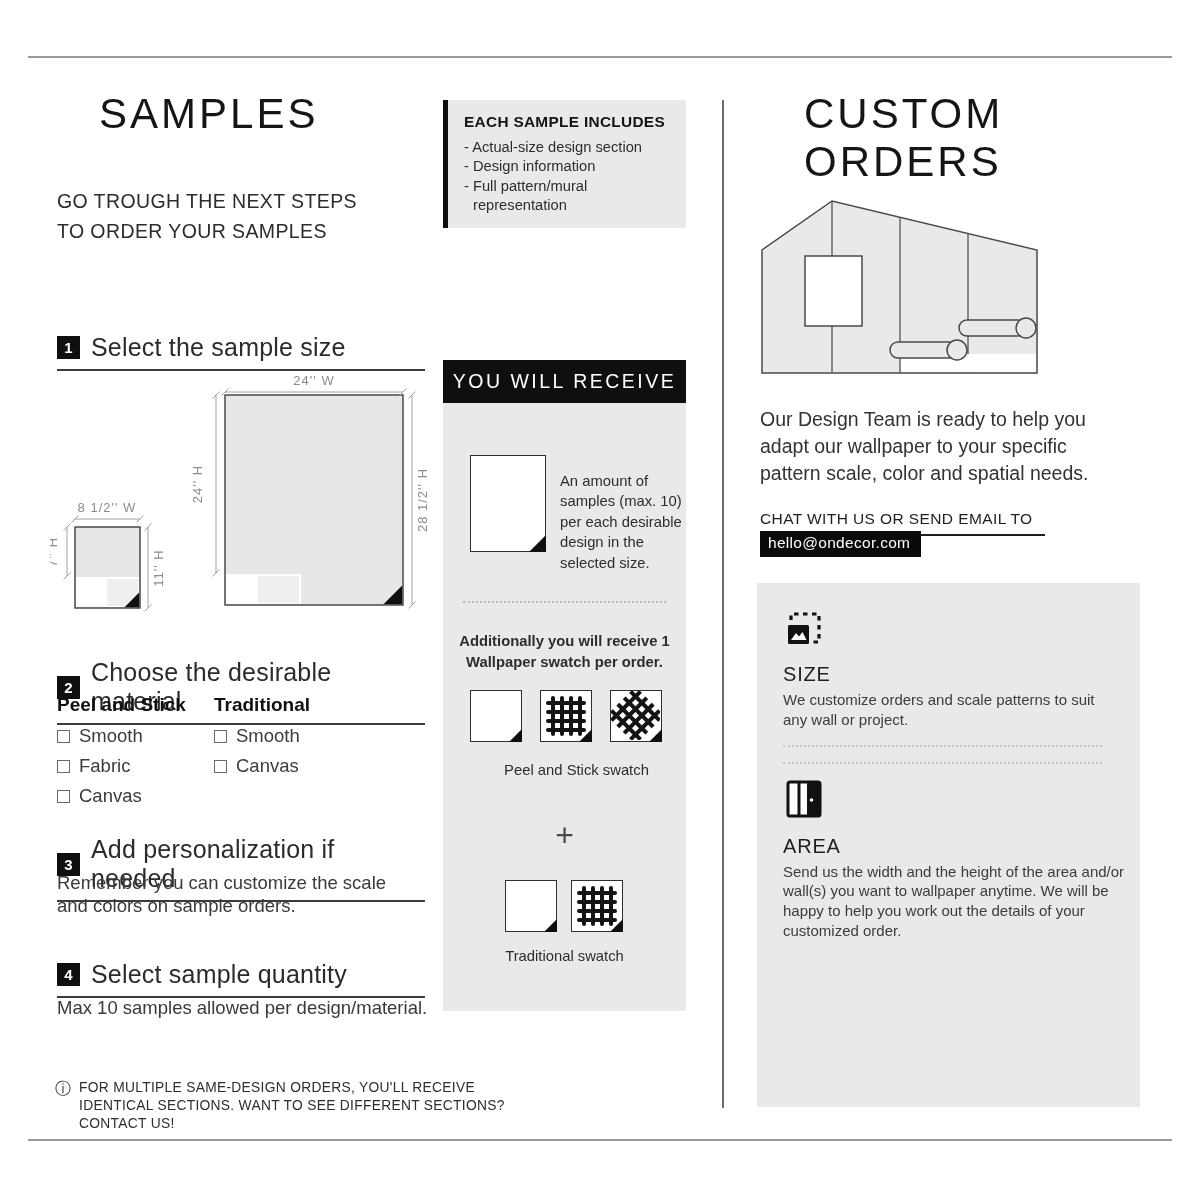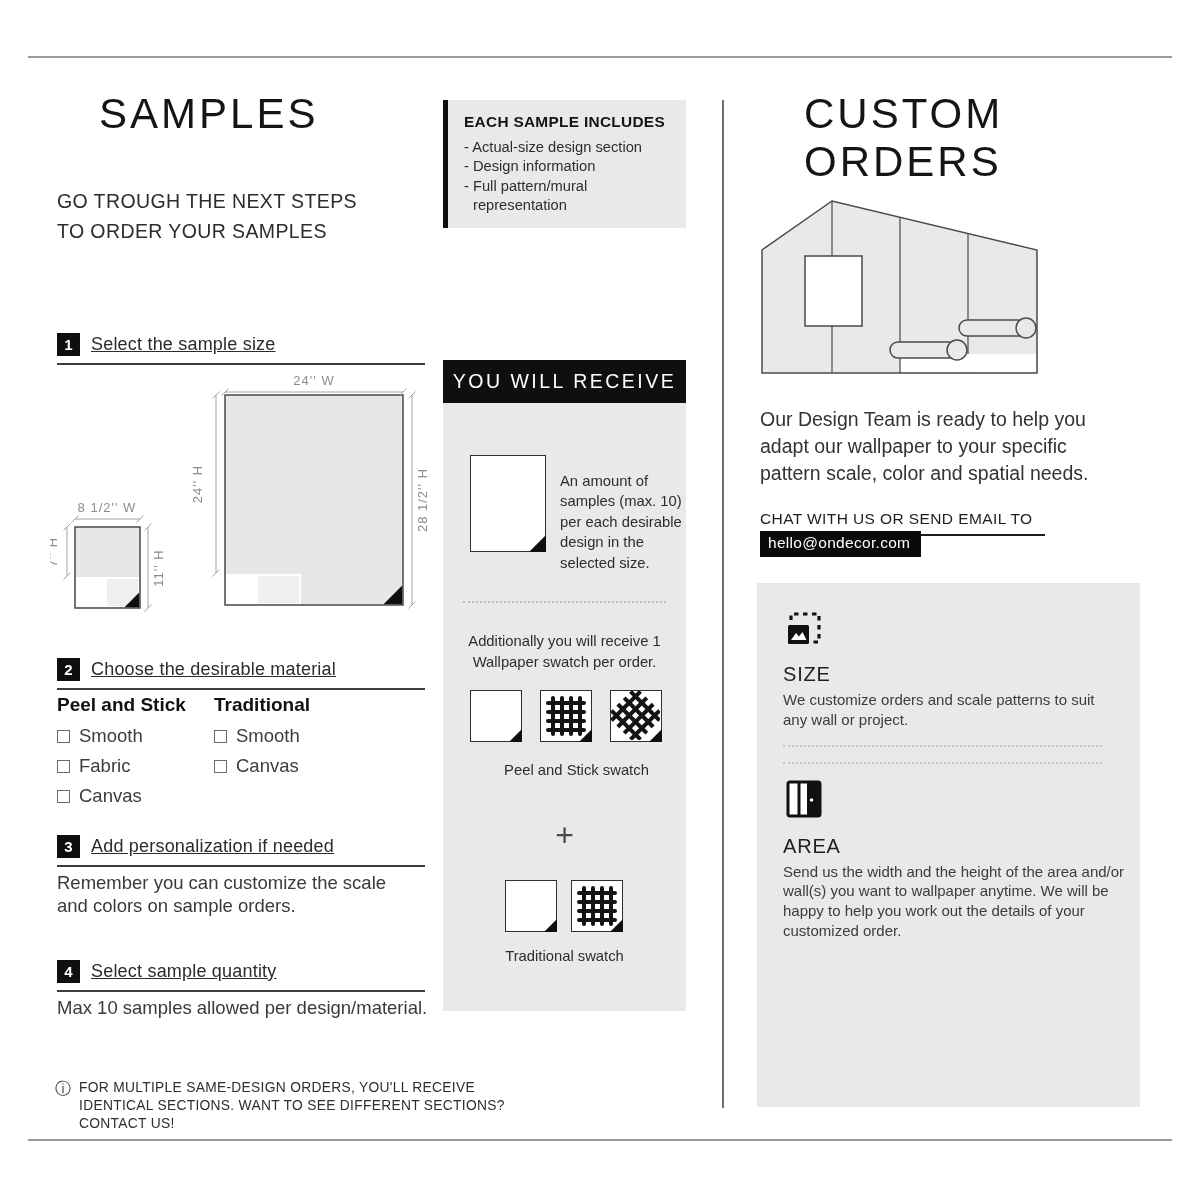--- a/index.html
+++ b/index.html
@@ -22,21 +22,21 @@
   
   .step-header {
     left:57px; width:368px; display:flex; align-items:center; gap:11px;
     border-bottom:2px solid #3c3c3c; padding-bottom:7px;
   }
   .step-num {
     width:23px; height:23px; background:#0f0f0f; color:#fff; flex:0 0 23px;
     display:flex; align-items:center; justify-content:center;
     font-size:15px; font-weight:bold;
   }
-  .step-title { font-size:18px; color:#2b2b2b; letter-spacing:0.2px;text-decoration:underline; }
+  .step-title { font-size:25px; color:#2b2b2b; letter-spacing:0.2px; }
 
   
   .includes-box {
     left:443px; top:100px; width:243px; height:128px;
     background:#e9e9e9; border-left:5px solid #0f0f0f; padding:13px 14px 10px 16px;
   }
   .includes-title { font-size:15.4px; font-weight:bold; letter-spacing:0.3px; color:#141414; margin-bottom:7px; }
   .inc-item { font-size:14.7px; line-height:1.32; color:#2d2d2d; padding-left:9px; text-indent:-9px; }
   .inc-item::before { content:"- "; }
 
@@ -210,21 +210,21 @@
 
     <div class="abs" style="left:27px; top:52px;">
       <div class="page-icon">
           <span class="fold fold-lg"></span>
         </div>
     </div>
     <div class="abs receive-text" style="left:117px; top:68px;">An amount of samples (max. 10) per each desirable design in the selected size.</div>
 
     <div class="abs dotted" style="left:20px; right:20px; top:198px;"></div>
 
-    <div class="abs centered-text" style="left:14px; top:228px; width:215px;">Additionally you will receive 1 Wallpaper swatch per order.</div>
+    <div class="abs centered-text" style="left:14px; top:228px; width:215px;font-weight:bold;">Additionally you will receive 1 Wallpaper swatch per order.</div>
 
     <div class="abs" style="left:27px; top:287px; display:flex; gap:18px;">
       <div class="swatch">
         <span class="fold fold-sm"></span>
       </div>
       <div class="swatch">
         <svg width="49" height="49" viewBox="0 0 49 49">
           <g stroke="#141414" stroke-width="4" stroke-linecap="round">
             <line x1="12" y1="7" x2="12" y2="43"></line>
               <line x1="21" y1="7" x2="21" y2="43"></line>

